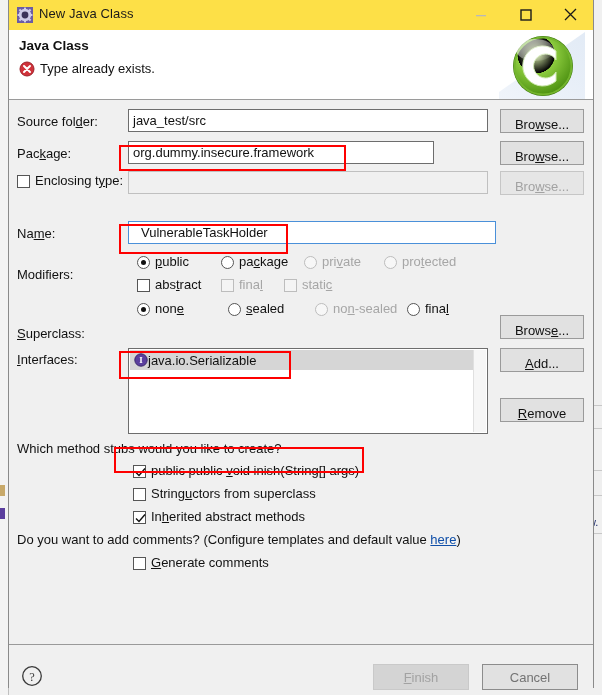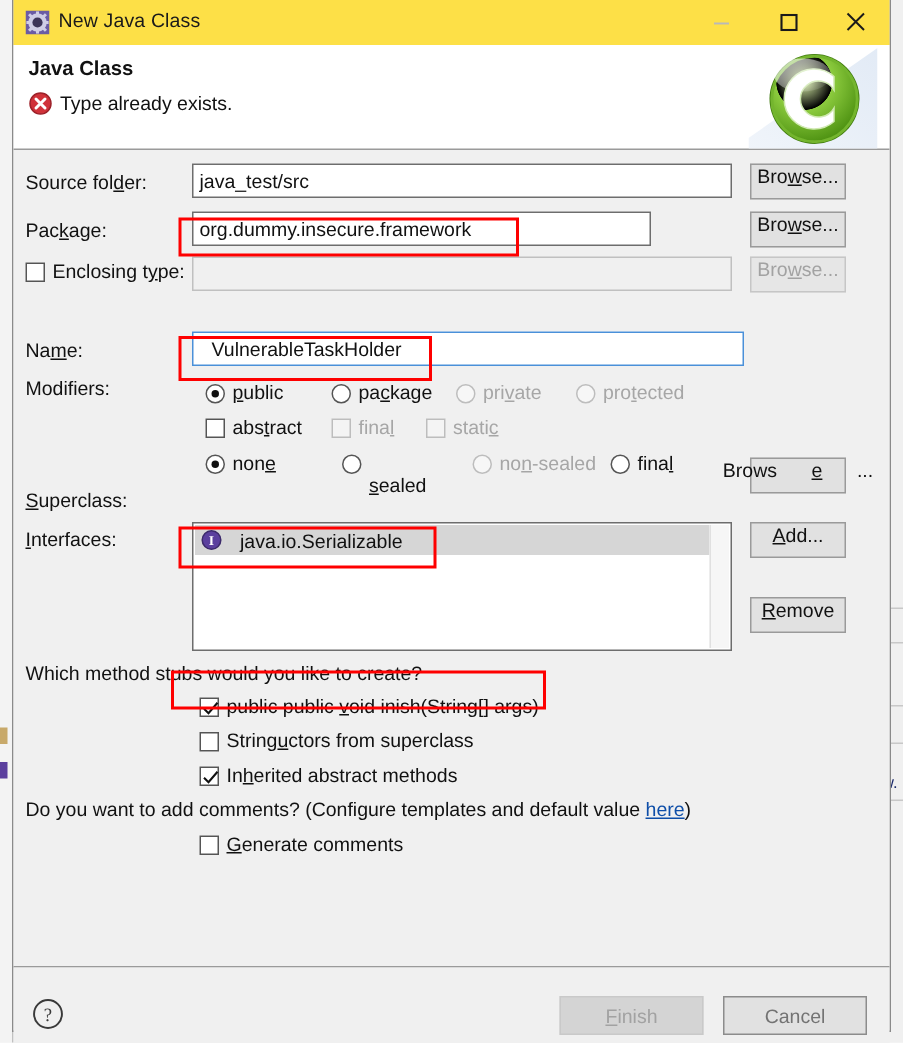--- a/index.html
+++ b/index.html
@@ -105,24 +105,24 @@
     background: #ffffff; border: 1px solid #6d6d6d;
     font-size: 13px; color: #111;
     padding: 0 0 0 4px; line-height: 21px;
     white-space: nowrap; overflow: hidden;
   }
   .tin.focused { border: 1px solid #4a90d9; padding-left: 12px; }
   .tin.disabled { background: #f0f0f0; border: 1px solid #c0c0c0; }
 
   
   .pbtn {
-    position: absolute; height: 24px; width: 64px;
+    position: absolute; height: 24px; width: 84px;
     background: #e1e1e1; border: 1px solid #9a9a9a;
     font-size: 13px; color: #111;
-    display: flex; align-items: flex-start; justify-content: center;
+    display: flex; align-items: flex-end; justify-content: center;
   }
   .pbtn.disabled { color: #a2a2a2; border-color: #c6c6c6; background: #e6e6e6; }
 
   
   .cb {
     position: absolute; width: 13px; height: 13px;
     background: #fff; border: 1px solid #555;
   }
   .cb.disabled { border-color: #bdbdbd; background: #f4f4f4; }
   .cb .tick {
@@ -146,21 +146,21 @@
   
   #iface-list {
     position: absolute; background: #ffffff; border: 1px solid #6d6d6d;
   }
   #iface-item {
     position: absolute; left: 1px; top: 1px; right: 14px; height: 20px;
     background: #d6d6d6;
     display: flex; align-items: center;
   }
   #iface-item .ificon { margin-left: 4px; width: 14px; height: 14px; }
-  #iface-item .iflabel { margin-left: 12px; font-size: 13px; color: #111; }
+  #iface-item .iflabel { margin-left: 0; font-size: 13px; color: #111; }
   #iface-scroll {
     position: absolute; right: 1px; top: 1px; bottom: 1px; width: 13px;
     background: #f6f6f6; border-left: 1px solid #e0e0e0;
   }
 
   
   .link {
     color: #0e4ea8; text-decoration: underline; cursor: pointer;
   }
 
@@ -306,21 +306,21 @@
       <span>Bro</span>
         <span class="u">w</span>
         <span>se...</span>
     </div>
 
     <div class="lbl" style="left:8px; top:126px;">
       <span>Na</span><span class="u">m</span><span>e:</span>
     </div>
     <div class="tin focused" style="left:119px; top:121px; width:368px;">VulnerableTaskHolder</div>
 
-    <div class="lbl" style="left:8px; top:151px;">Modifiers:</div>
+    <div class="lbl" style="left:8px; top:167px;">Modifiers:</div>
 
     <div class="rb" style="left:128px; top:156px;">
       <div class="dot"></div>
       </div>
     <div class="ctext" style="left:146px; top:154px;">
       <span class="u">p</span><span>ublic</span></div>
 
     <div class="rb" style="left:212px; top:156px;"></div>
     <div class="ctext" style="left:230px; top:154px;">
       <span>pa</span><span class="u">c</span><span>kage</span></div>
@@ -345,35 +345,35 @@
     <div class="ctext disabled" style="left:293px; top:177px;">
       <span>stati</span><span class="u">c</span></div>
 
     <div class="rb" style="left:128px; top:203px;">
       <div class="dot"></div>
       </div>
     <div class="ctext" style="left:146px; top:201px;">
       <span>non</span><span class="u">e</span></div>
 
     <div class="rb" style="left:219px; top:203px;"></div>
-    <div class="ctext" style="left:237px; top:216px;">
+    <div class="ctext" style="left:237px; top:201px;">
       <span class="u">s</span><span>ealed</span></div>
 
     <div class="rb disabled" style="left:306px; top:203px;"></div>
     <div class="ctext disabled" style="left:324px; top:201px;">
       <span>no</span><span class="u">n</span><span>-sealed</span></div>
 
     <div class="rb" style="left:398px; top:203px;"></div>
     <div class="ctext" style="left:416px; top:201px;">
       <span>fina</span><span class="u">l</span></div>
 
     <div class="lbl" style="left:8px; top:226px;">
       <span class="u">S</span><span>uperclass:</span>
     </div>
-    <div class="pbtn" style="left:491px; top:205px;gap:23px;">
+    <div class="pbtn" style="left:491px; top:215px;">
       <span>Brows</span>
         <span class="u">e</span>
         <span>...</span>
     </div>
 
     <div class="lbl" style="left:8px; top:252px;">
       <span class="u">I</span><span>nterfaces:</span>
     </div>
     <div id="iface-list" style="left:119px; top:248px; width:360px; height:86px;">
       <div id="iface-item">

